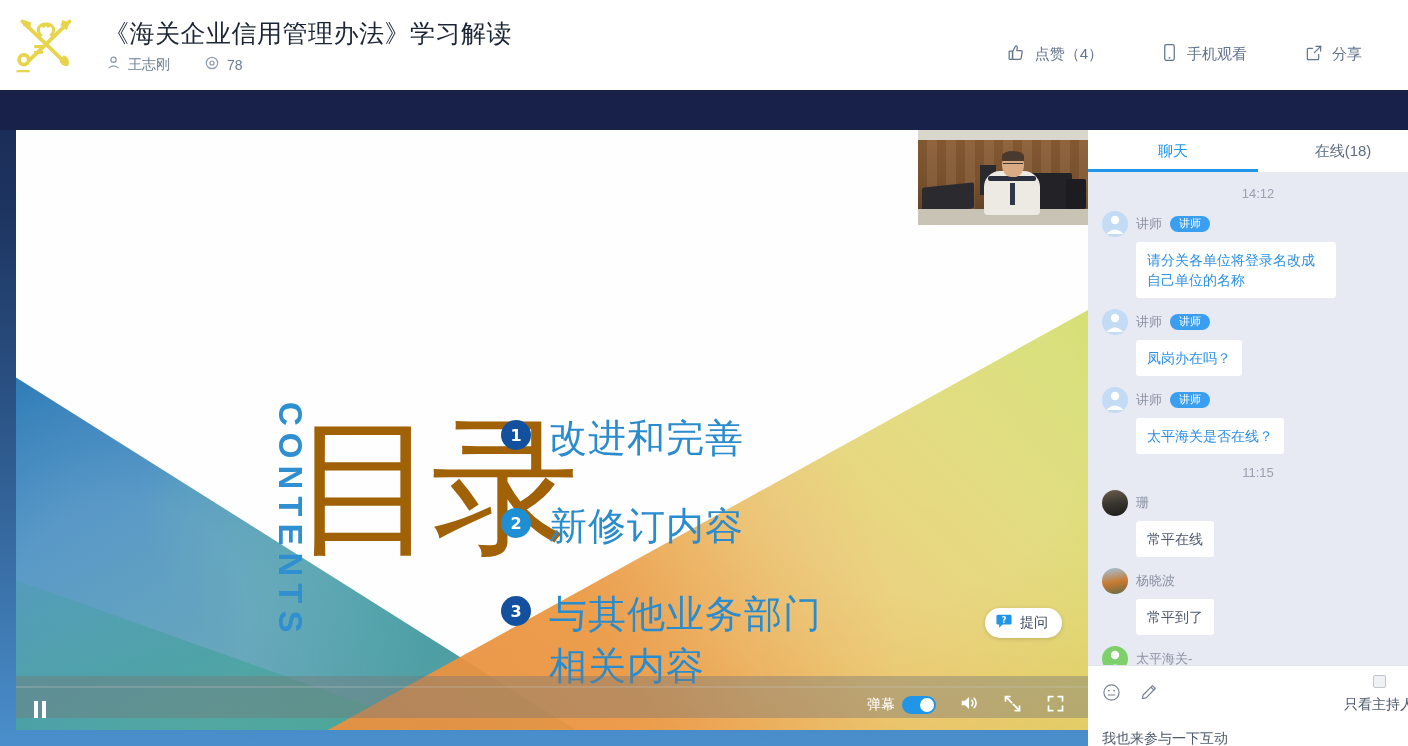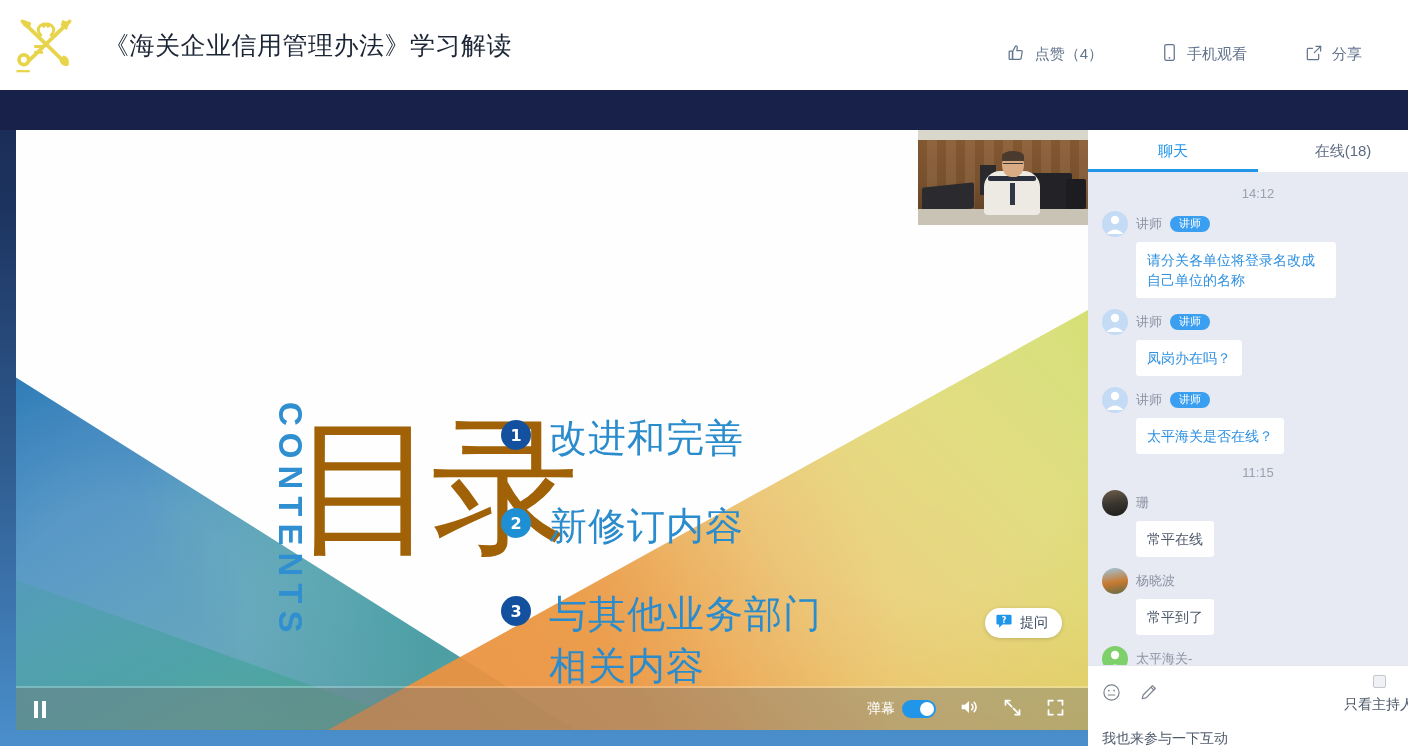--- a/index.html
+++ b/index.html
@@ -193,23 +193,23 @@
     height: 30px; padding: 0 14px 0 10px;
     background: #ffffff; border-radius: 16px;
     display: flex; align-items: center; gap: 7px;
     box-shadow: 0 1px 4px rgba(0,0,0,.16);
     cursor: pointer;
   }
   .ask-pill-text { font-size: 14px; color: #3a4a5e; }
 
   
   .ctrl-bar {
-    position: absolute; left: 0; bottom: 0; width: 100%; height: 42px;
+    position: absolute; left: 0; bottom: 12px; width: 100%; height: 42px;
     background: rgba(120,120,120,.42);
-    display: flex; align-items: center;
+    display: flex; align-items: flex-end;
     padding: 0 22px 0 18px;
   }
   .ctrl-left { display: flex; align-items: center; }
   .ctrl-right { margin-left: auto; display: flex; align-items: center; gap: 22px; }
   .pause-btn { display: flex; gap: 4px; cursor: pointer; }
   .pause-bar { width: 4px; height: 17px; background: #fff; }
   .danmu-group { display: flex; align-items: center; gap: 7px; cursor: pointer; }
   .danmu-label { font-size: 14px; color: #ffffff; }
   .toggle {
     width: 34px; height: 18px; border-radius: 9px; background: #2196e8;
@@ -331,20 +331,40 @@
         <path d="M44 30 q-8 -8 -2 -14 q8 -6 12 2"></path>
         <path d="M56 30 q8 -8 2 -14 q-8 -6 -12 2"></path>
         <path d="M34 44 h12 M34 52 h12"></path>
       </g>
       <rect x="10" y="76" width="18" height="3" fill="#e8d44a"></rect>
     </svg>
   </div>
 
   <div class="title-block">
     <div class="page-title">《海关企业信用管理办法》学习解读</div>
+    <div class="meta-row">
+      <div class="meta-item">
+        <span class="ico">
+          <svg width="15" height="15" viewBox="0 0 16 16" fill="none" stroke="#8b99ad" stroke-width="1.3">
+            <circle cx="8" cy="5" r="2.8"></circle>
+            <path d="M2.8 14 Q8 9 13.2 14"></path>
+          </svg>
+        </span>
+        <span class="meta-text">王志刚</span>
+      </div>
+      <div class="meta-item">
+        <span class="ico">
+          <svg width="16" height="16" viewBox="0 0 18 18" fill="none" stroke="#8b99ad" stroke-width="1.3">
+            <circle cx="9" cy="9" r="6.4"></circle>
+            <circle cx="9" cy="9" r="2.3"></circle>
+          </svg>
+        </span>
+        <span class="meta-text">78</span>
+      </div>
+    </div>
   </div>
 
   <div class="header-actions">
 
     <div class="hbtn">
       <span class="ico">
         <svg width="19" height="19" viewBox="0 0 20 20" fill="none" stroke="#62738c" stroke-width="1.3" stroke-linejoin="round">
           <path d="M6 9 L9 3.2 q1.8 -.4 1.8 1.6 L10.4 8 h4.3 q1.5 0 1.2 1.6 L14.9 16 q-.2 1.2 -1.5 1.2 H6 z"></path>
           <rect x="2.3" y="8.6" width="3.4" height="8.6" rx=".6"></rect>
         </svg>

